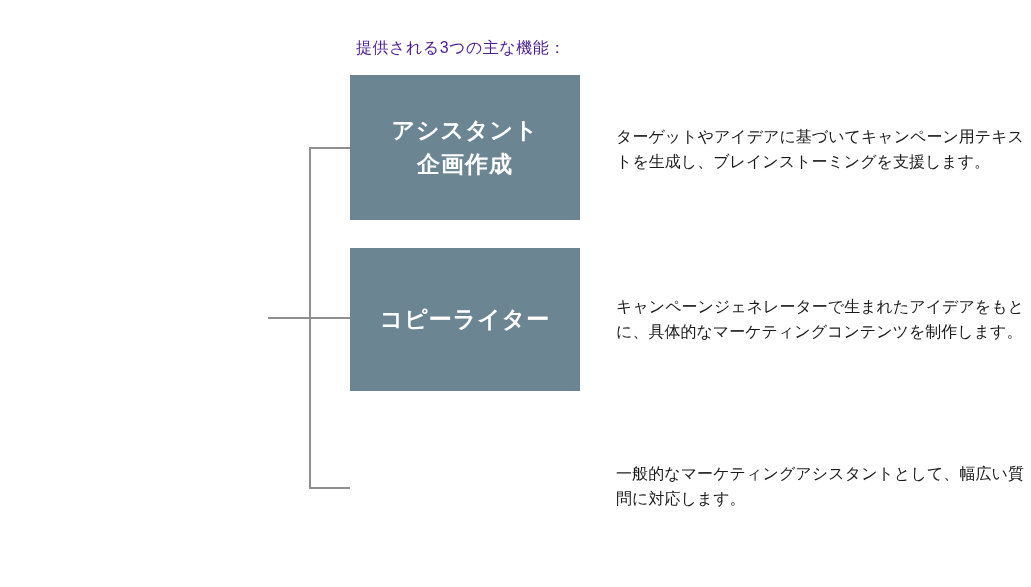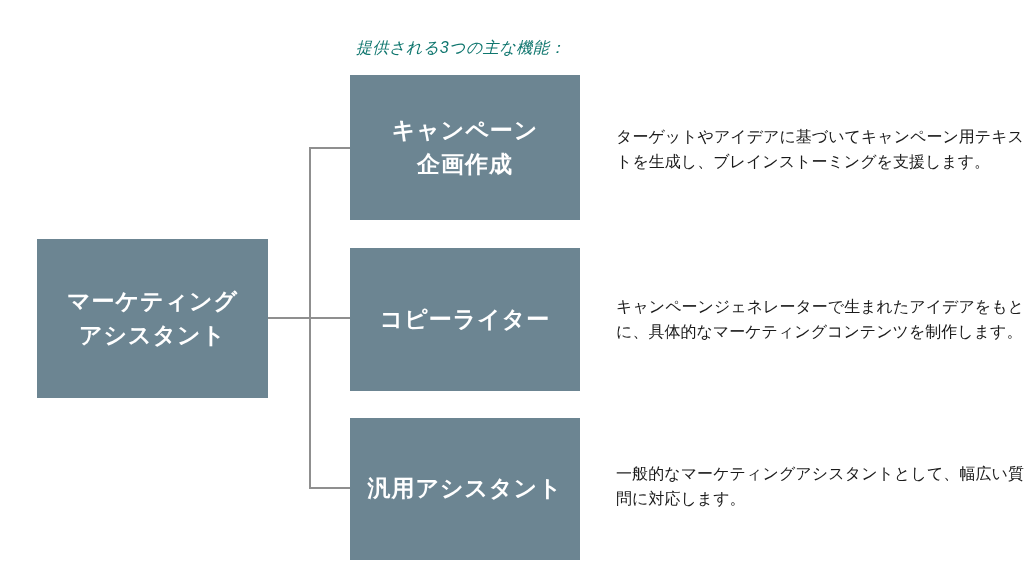--- a/index.html
+++ b/index.html
@@ -13,24 +13,23 @@
     width: 1031px;
     height: 587px;
     background: #ffffff;
     overflow: hidden;
   }
   .diagram-title {
     position: absolute;
     left: 356px;
     top: 38px;
     font-size: 16px;
-    color: #0f766e;
+    color: #4c1d95;
     letter-spacing: 0.5px;
     white-space: nowrap;
-    font-style: italic;
   }
   .node {
     position: absolute;
     background: #6c8592;
     color: #ffffff;
     display: flex;
     align-items: center;
     justify-content: center;
     text-align: center;
     font-weight: bold;
@@ -75,29 +74,26 @@
 
 <div class="canvas">
 
   <div class="diagram-title">提供される3つの主な機能：</div>
 
   <div class="connector conn-root-h"></div>
   <div class="connector conn-v"></div>
   <div class="connector conn-h-top"></div>
   <div class="connector conn-h-bot"></div>
 
-  <div class="node root">マーケティング
-アシスタント</div>
 
-  <div class="node f0">キャンペーン
+  <div class="node f0">アシスタント
 企画作成</div>
 
   <div class="node f1">コピーライター</div>
 
-  <div class="node f2">汎用アシスタント</div>
 
   <div class="desc d0">ターゲットやアイデアに基づいてキャンペーン用テキストを生成し、ブレインストーミングを支援します。</div>
 
   <div class="desc d2">一般的なマーケティングアシスタントとして、幅広い質問に対応します。</div>
 
   <div class="desc d1">キャンペーンジェネレーターで生まれたアイデアをもとに、具体的なマーケティングコンテンツを制作します。</div>
 
 </div>
 
 </body></html>

